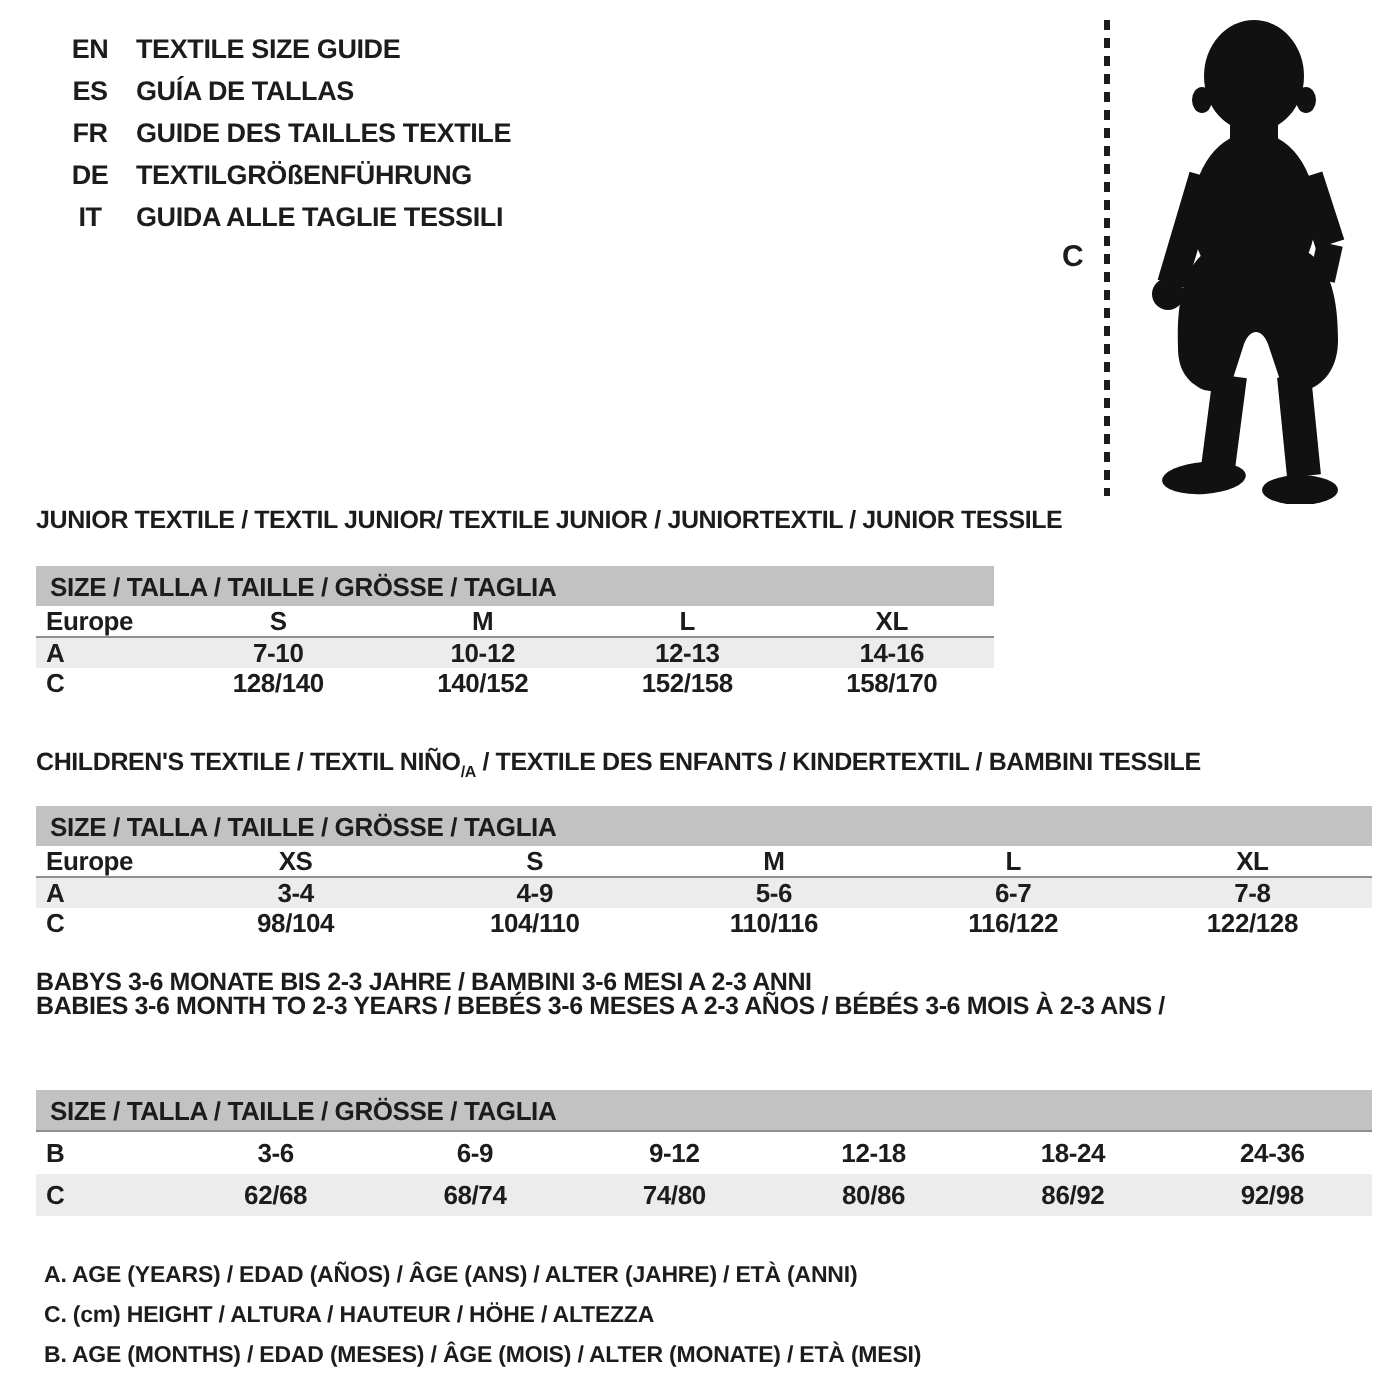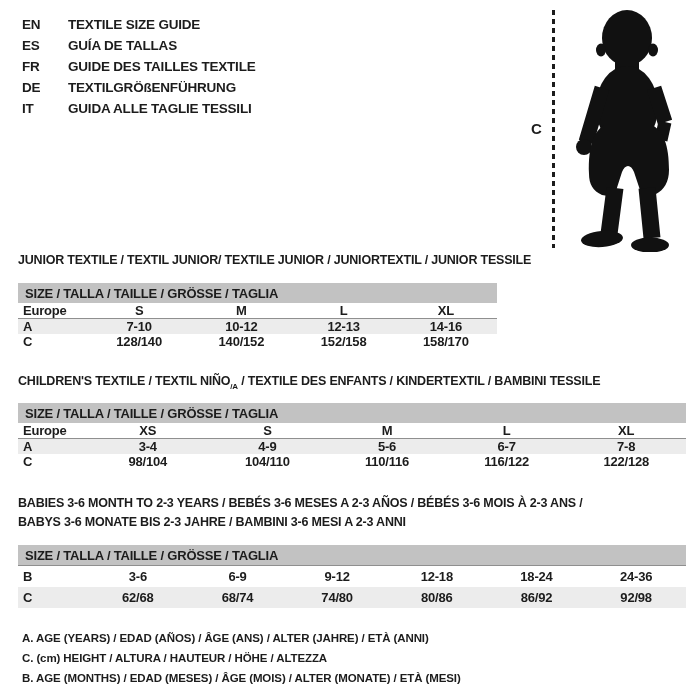--- a/index.html
+++ b/index.html
@@ -2,21 +2,21 @@
 <html><head>
 <meta charset="utf-8">
 <style>
   html,body{margin:0;padding:0;}
   body{
     width:700px;height:700px;position:relative;background:#ffffff;
     font-family:"Liberation Sans",sans-serif;color:#1c1c1c;overflow:hidden;
   }
   
   .langs{position:absolute;left:22px;top:14px;}
-  .lang-row{display:flex;font-weight:bold;font-size:13.5px;line-height:21px;letter-spacing:-0.2px;}
+  .lang-row{display:flex;font-weight:bold;font-size:13.5px;line-height:21px;letter-spacing:-0.2px;text-align:center;}
   .lang-code{width:46px;flex:0 0 46px;}
   
   .dotted-line{
     position:absolute;left:552px;top:10px;width:3px;height:238px;
     background:repeating-linear-gradient(to bottom,#1c1c1c 0 5px,transparent 5px 9px);
   }
   .fig-label{position:absolute;left:531px;top:120px;font-weight:bold;font-size:15px;}
   .silhouette{position:absolute;left:566px;top:6px;width:132px;height:246px;}
   
   .sec-title{
@@ -175,21 +175,21 @@
     <td>98/104</td>
     <td>104/110</td>
     <td>110/116</td>
     <td>116/122</td>
     <td>122/128</td>
   </tr>
 </tbody>
   </table>
 
 <div class="sec-title" style="top:496px;">BABIES 3-6 MONTH TO 2-3 YEARS / BEBÉS 3-6 MESES A 2-3 AÑOS / BÉBÉS 3-6 MOIS À 2-3 ANS /</div>
-<div class="sec-title" style="top:515px;">BABYS 3-6 MONATE BIS 2-3 JAHRE / BAMBINI 3-6 MESI A 2-3 ANNI</div>
+<div class="sec-title" style="top:484px;">BABYS 3-6 MONATE BIS 2-3 JAHRE / BAMBINI 3-6 MESI A 2-3 ANNI</div>
 <table class="size-table t-babies">
   <colgroup>
       <col style="width:70px">
       <col>
       <col>
       <col>
       <col>
       <col>
       <col>
     </colgroup>

